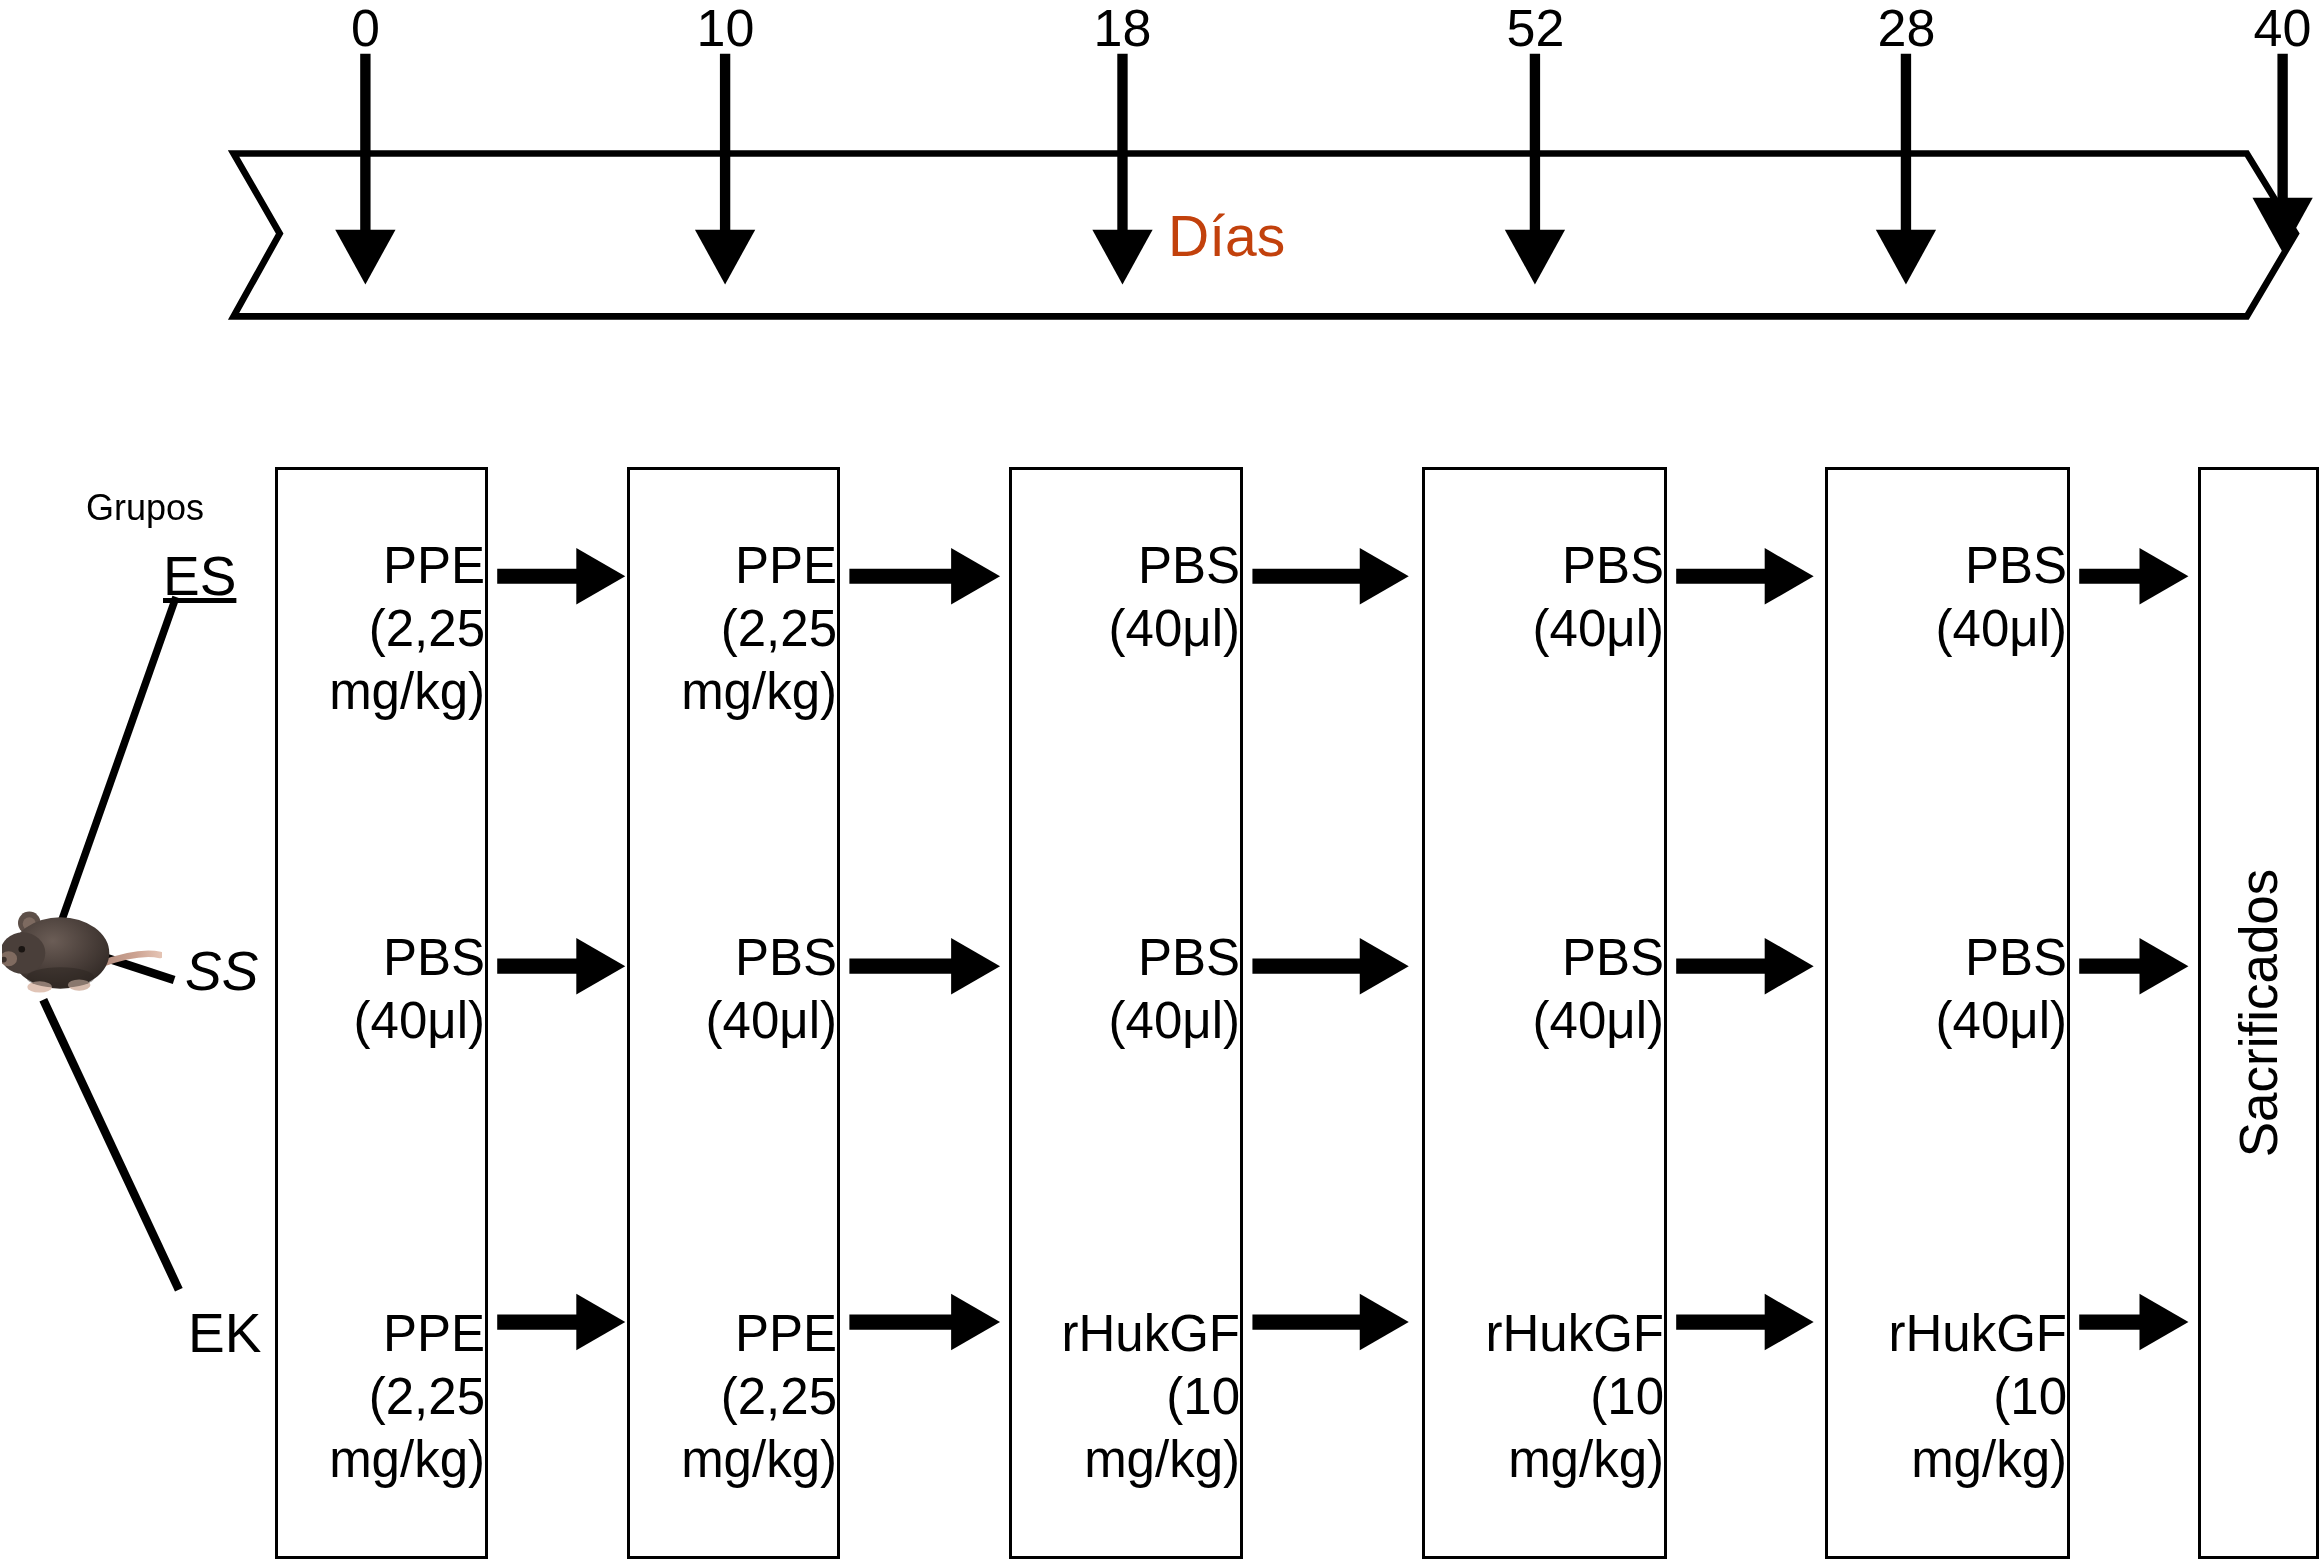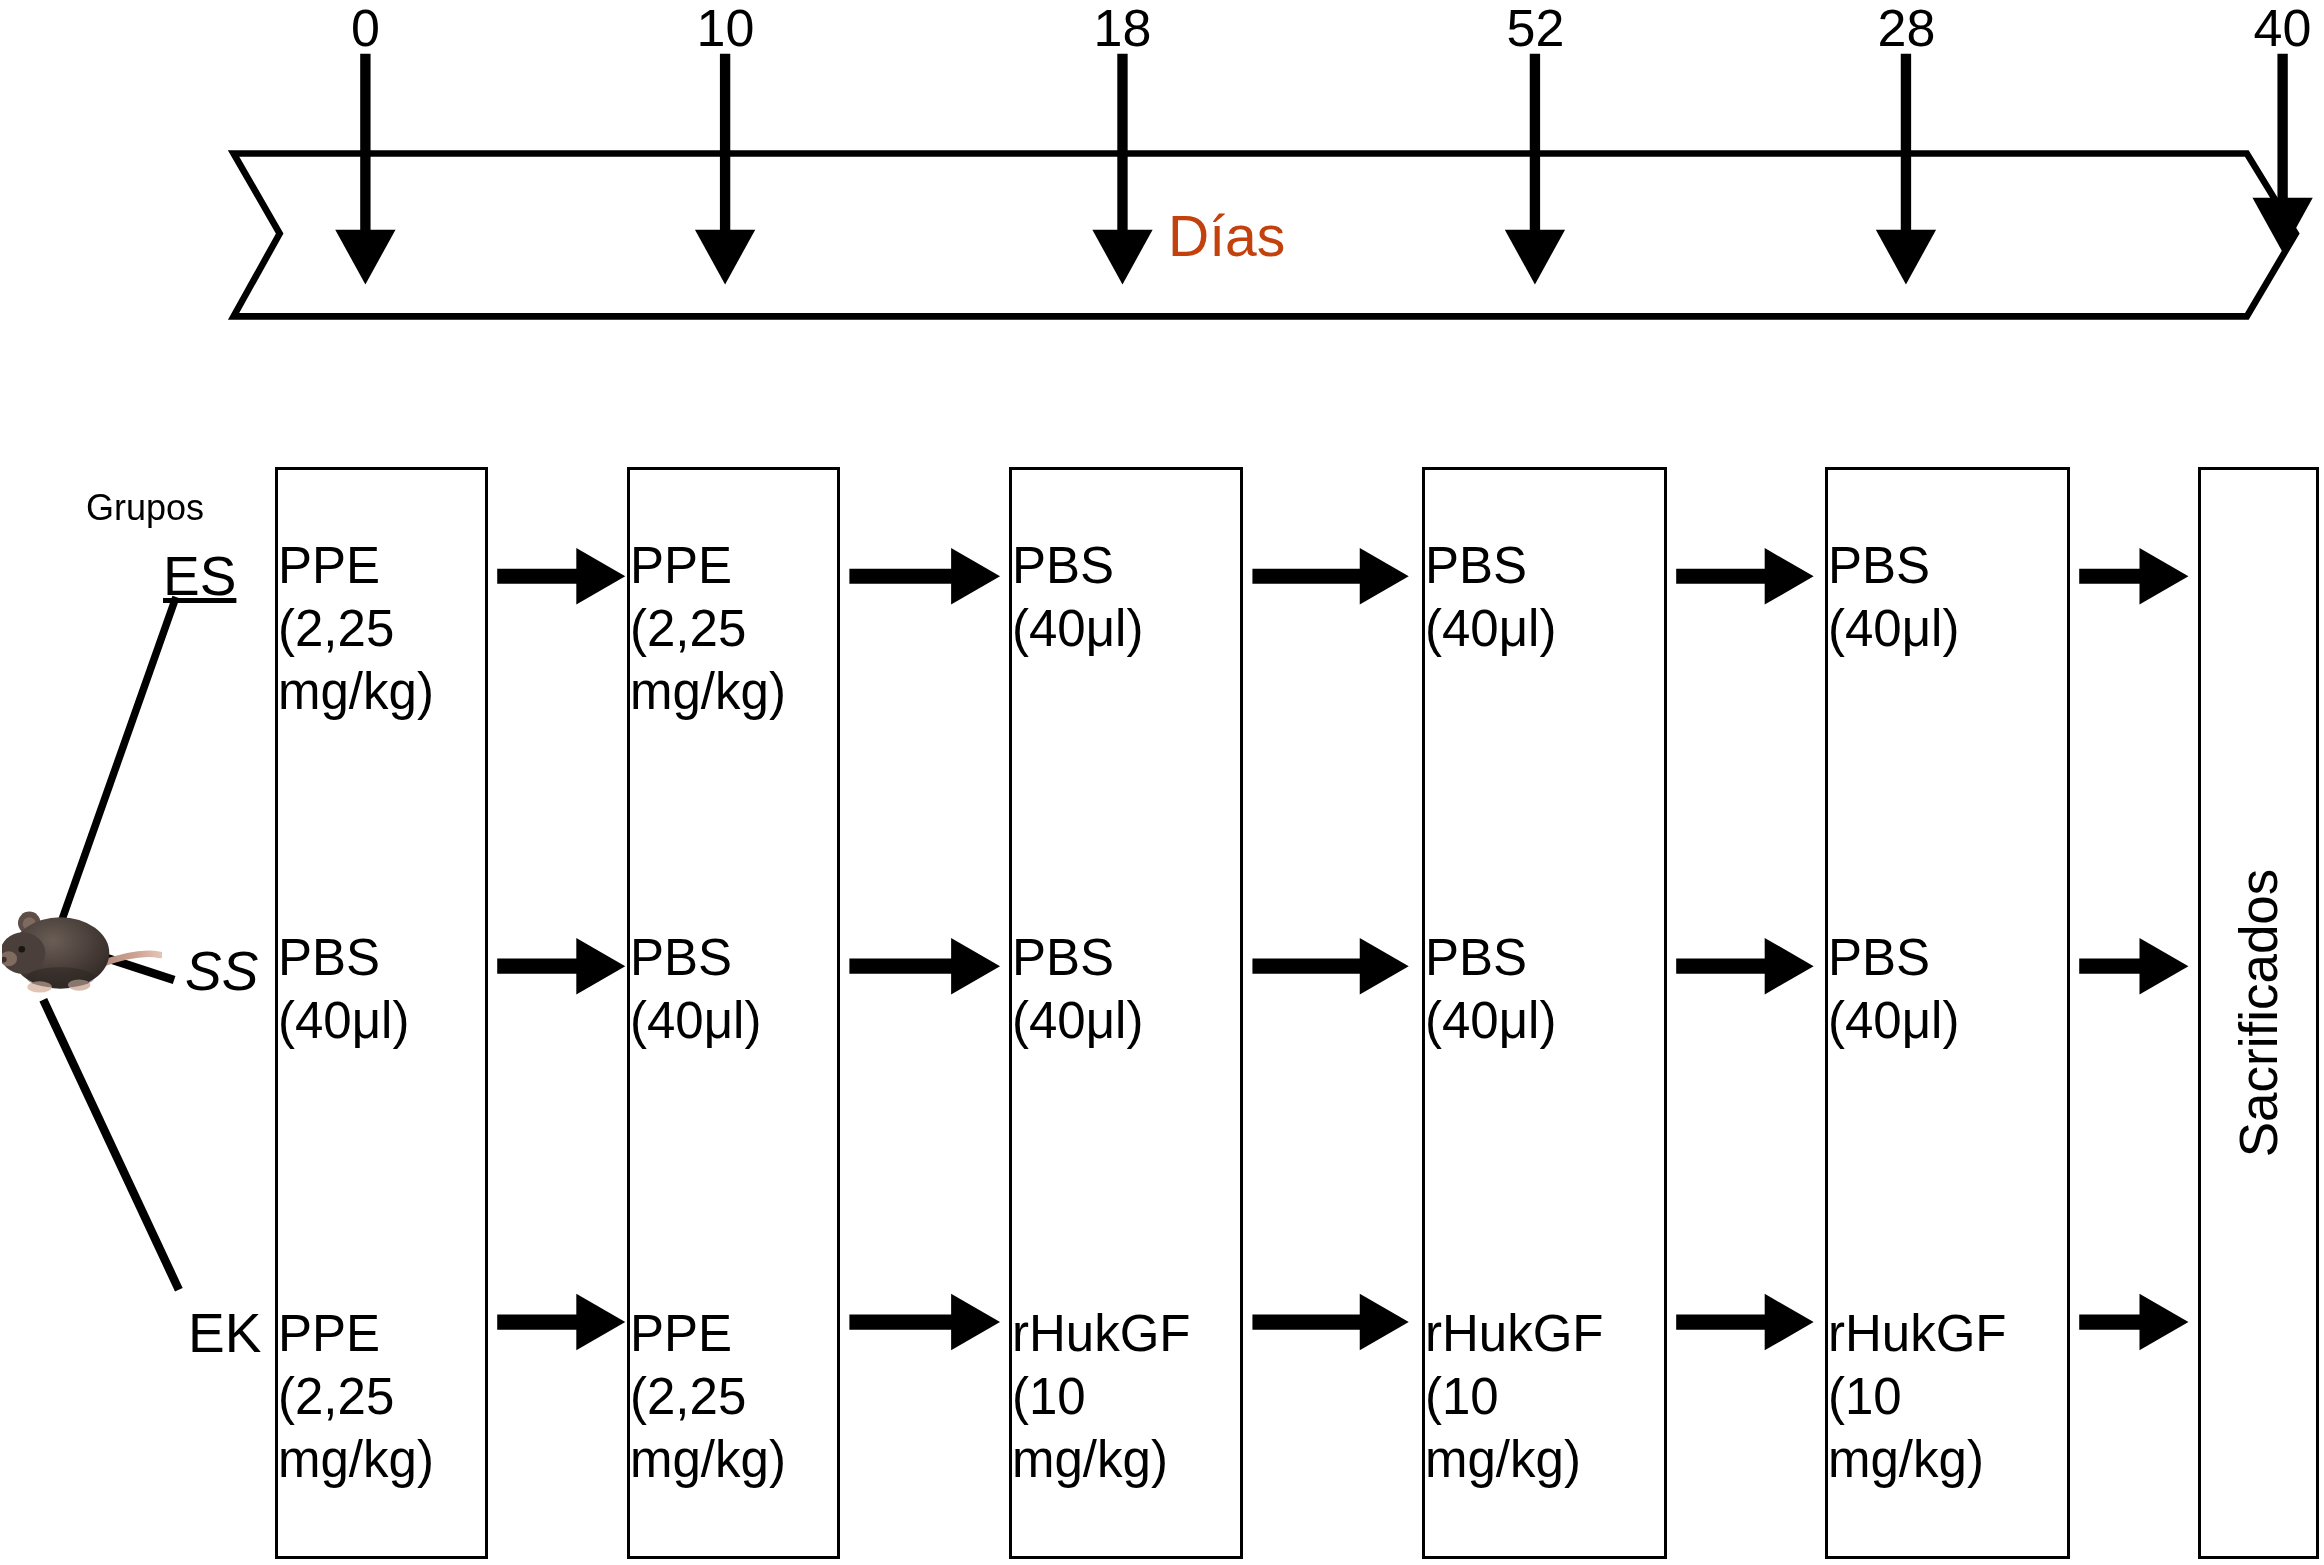--- a/index.html
+++ b/index.html
@@ -101,21 +101,21 @@
     height: 1092px;
     border: 3.8px solid #000;
     background: #fff;
     box-sizing: border-box;
     pointer-events: auto;
   }
   .cell {
     position: absolute;
     left: 0;
     width: 100%;
-    text-align: left;
+    text-align: right;
     font-size: 51px;
     line-height: 63px;
     color: #000;
     white-space: pre-line;
   }
   .cell.row0 { top: 64px; }
   .cell.row1 { top: 456px; }
   .cell.row2 { top: 832px; }
 
   .arrow {

